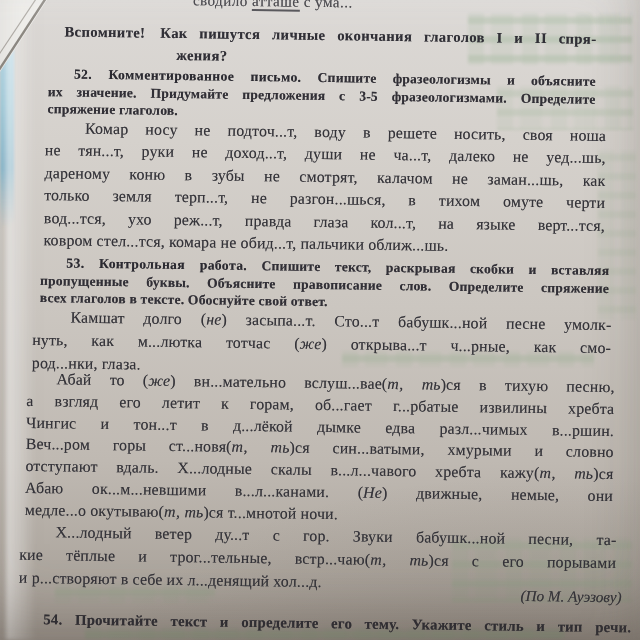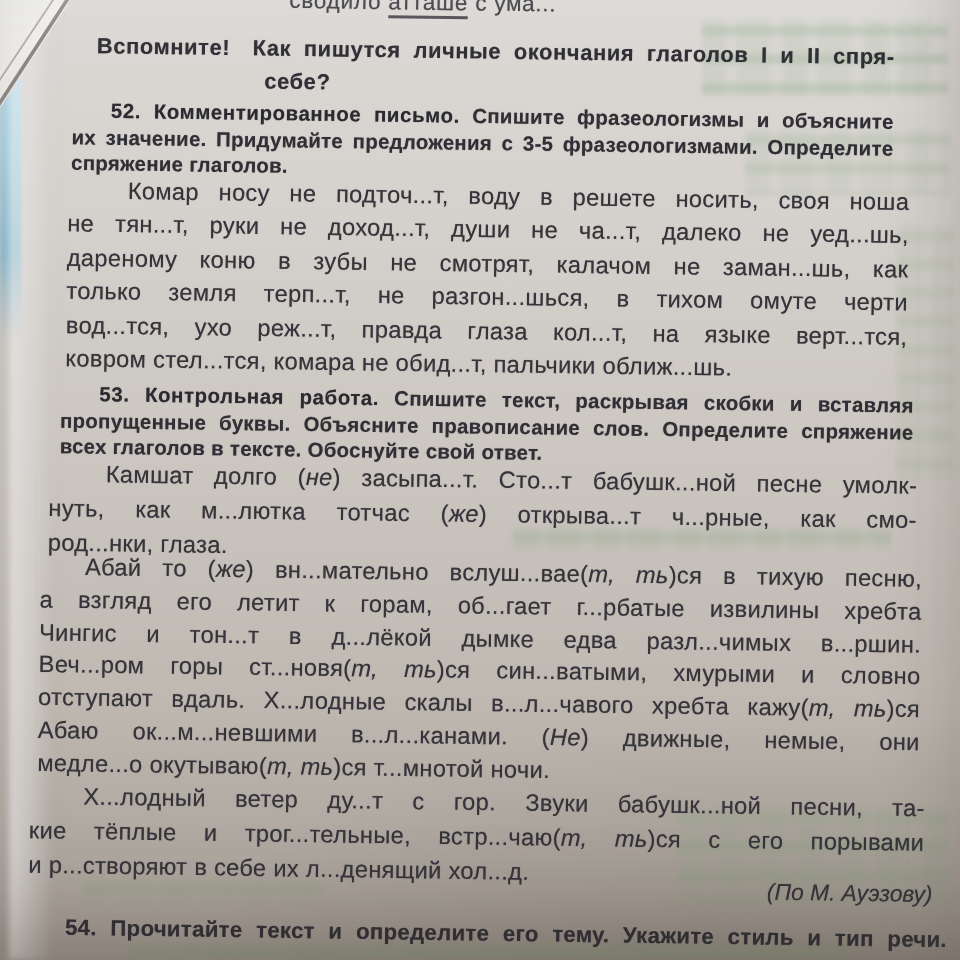--- a/index.html
+++ b/index.html
@@ -3,21 +3,21 @@
 <meta charset="utf-8">
 <style>
   html,body{margin:0;padding:0;background:#777;}
   .page{
     position:relative;
     width:640px;height:640px;
     overflow:hidden;
     background:
       radial-gradient(120% 60% at 85% 110%, rgba(60,50,40,.18), rgba(60,50,40,0) 60%),
       linear-gradient(180deg,#dcd9d6 0%, #d5d1cc 22%, #cbc6c0 48%, #bfb9b2 72%, #aba49c 92%, #a29a92 100%);
-    font-family:Liberation Sans, sans-serif;
+    font-family:Liberation Serif, serif;
     color:#35343a;
   }
   
   .blue-edge{
     position:absolute;left:0;top:14px;width:14px;height:214px;
     background:linear-gradient(180deg, rgba(150,195,215,0) 0%, #badded 14%, #a8d2e2 42%, #8fbdd2 72%, rgba(130,170,190,0) 100%);
     filter:blur(1.2px);
     border-radius:0 8px 10px 0;
   }
   .left-light{
@@ -117,21 +117,21 @@
       <line x1="46" y1="-2" x2="-3" y2="73" stroke="#8e8a84" stroke-width="2.4"></line>
       <line x1="38" y1="-4" x2="-6" y2="62" stroke="#b2aea8" stroke-width="1.2"></line>
     </svg>
   </div>
   <div class="text-layer" id="text-layer">
       <div class="block k-runover b-runover-line">
         <div class="line last"><span class="seg">сводило </span><span class="seg seg-u">атташе</span><span class="seg"> с ума...</span></div>
       </div>
       <div class="block k-remember b-remember-note">
         <div class="line"><span class="seg seg-label">Вспомните!</span><span class="seg seg-b">Как пишутся личные окончания глаголов I и II спря-</span></div>
-        <div class="line last"><span class="seg seg-b">себе?</span></div>
+        <div class="line last"><span class="seg seg-b">жения?</span></div>
       </div>
       <div class="block k-exhead b-exercise-52-instruction">
         <div class="line"><span class="seg seg-bt">52. Комментированное письмо.</span><span class="seg seg-b"> Спишите фразеологизмы и объясните</span></div>
         <div class="line"><span class="seg seg-b">их значение. Придумайте предложения с 3-5 фразеологизмами. Определите</span></div>
         <div class="line last"><span class="seg seg-b">спряжение глаголов.</span></div>
       </div>
       <div class="block k-body b-exercise-52-text">
         <div class="line"><span class="seg">Комар носу не подточ...т, воду в решете носить, своя ноша</span></div>
         <div class="line"><span class="seg">не тян...т, руки не доход...т, души не ча...т, далеко не уед...шь,</span></div>
         <div class="line"><span class="seg">дареному коню в зубы не смотрят, калачом не заман...шь, как</span></div>

